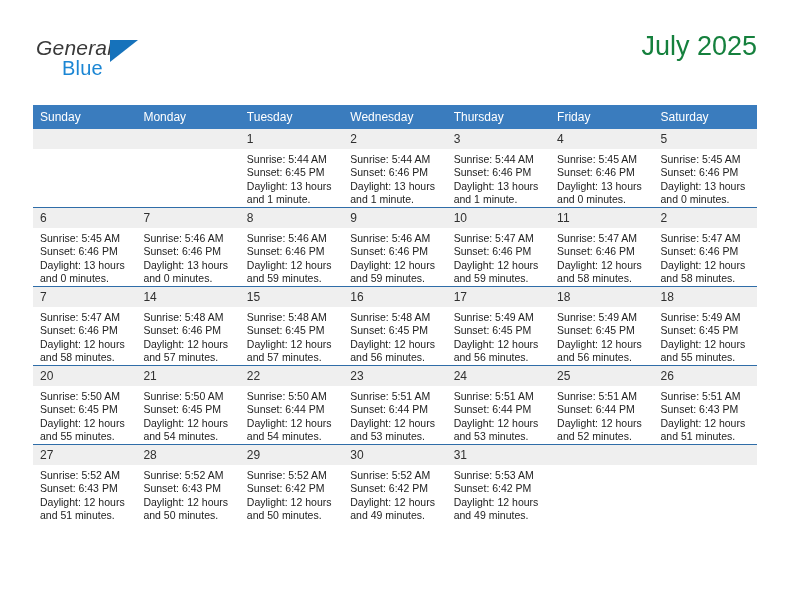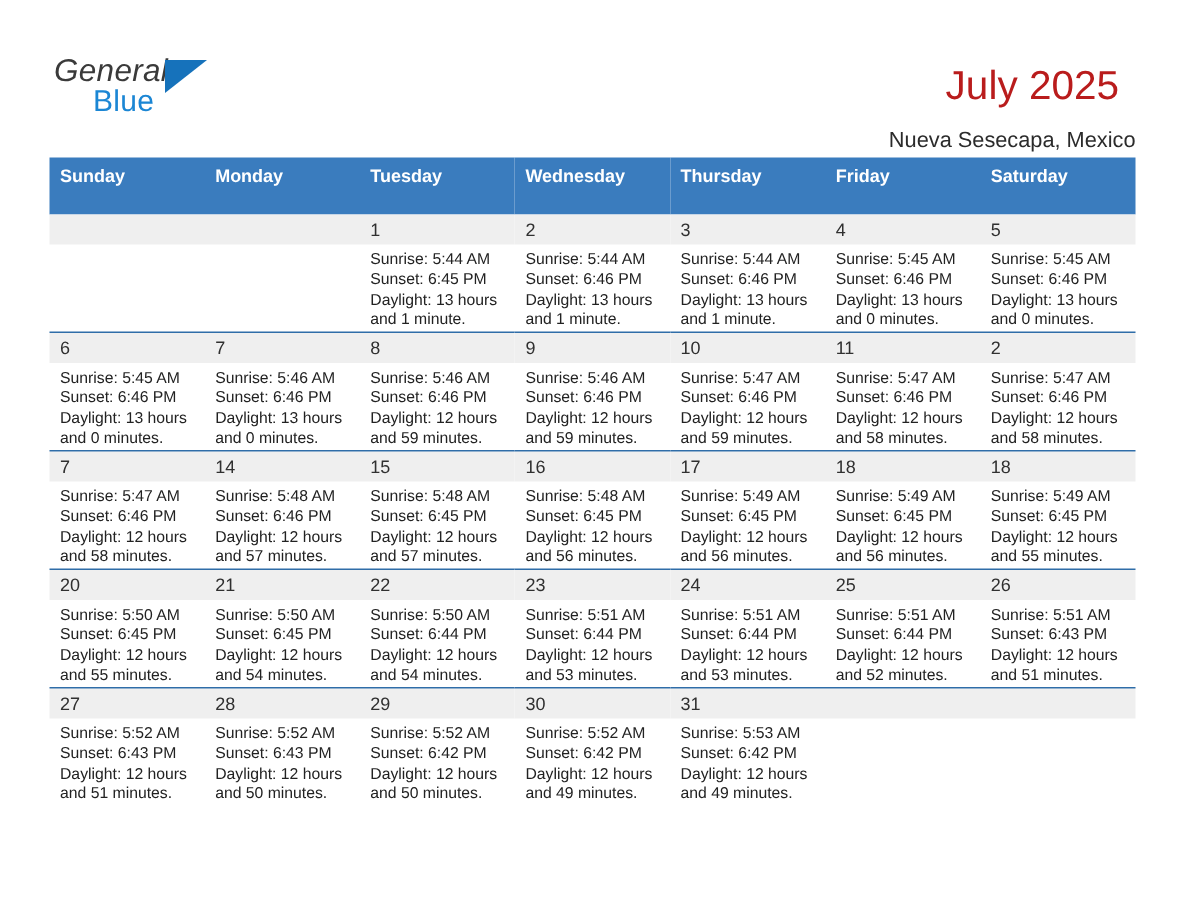--- a/index.html
+++ b/index.html
@@ -59,24 +59,24 @@
   }
 
   .title-block {
     position: absolute;
     right: 35px;
     top: 30px;
     text-align: right;
   }
   .cal-title {
     font-size: 27px;
-    color: #b91c1c;
+    color: #15803d;
     line-height: 32px;
     font-weight: normal;
-    margin: 11px;
+    margin: 0;
     white-space: nowrap;
   }
   .cal-subtitle {
     font-size: 14.5px;
     color: #2b2b2b;
     line-height: 20px;
     margin: 9px 0 0 0;
     white-space: nowrap;
   }
 
@@ -86,23 +86,23 @@
     left: 33px;
     top: 105px;
     width: 724px;
     border-collapse: collapse;
     table-layout: fixed;
   }
   .calendar th {
     background: #3a7cbe;
     color: #ffffff;
     font-size: 12px;
-    font-weight: bold;
+    font-weight: normal;
     text-align: left;
-    padding: 5px 0 19px 7px;
+    padding: 5px 0 5px 7px;
     height: 11px;
     border: none;
   }
   .calendar td {
     vertical-align: top;
     padding: 0;
     border: none;
     border-top: 1.5px solid #2f6da8;
     height: 78px;
     width: 103.4px;
@@ -139,21 +139,20 @@
 <div class="page-header">
 
   <div class="brand">
     <span class="brand-general">General</span>
     <span class="brand-triangle"></span>
     <span class="brand-blue">Blue</span>
   </div>
 
   <div class="title-block">
     <h1 class="cal-title">July 2025</h1>
-    <div class="cal-subtitle">Nueva Sesecapa, Mexico</div>
   </div>
 
 </div>
 
 <table class="calendar">
   <thead>
     <tr id="weekday-row">
         <th>Sunday</th>
         <th>Monday</th>
         <th>Tuesday</th>

